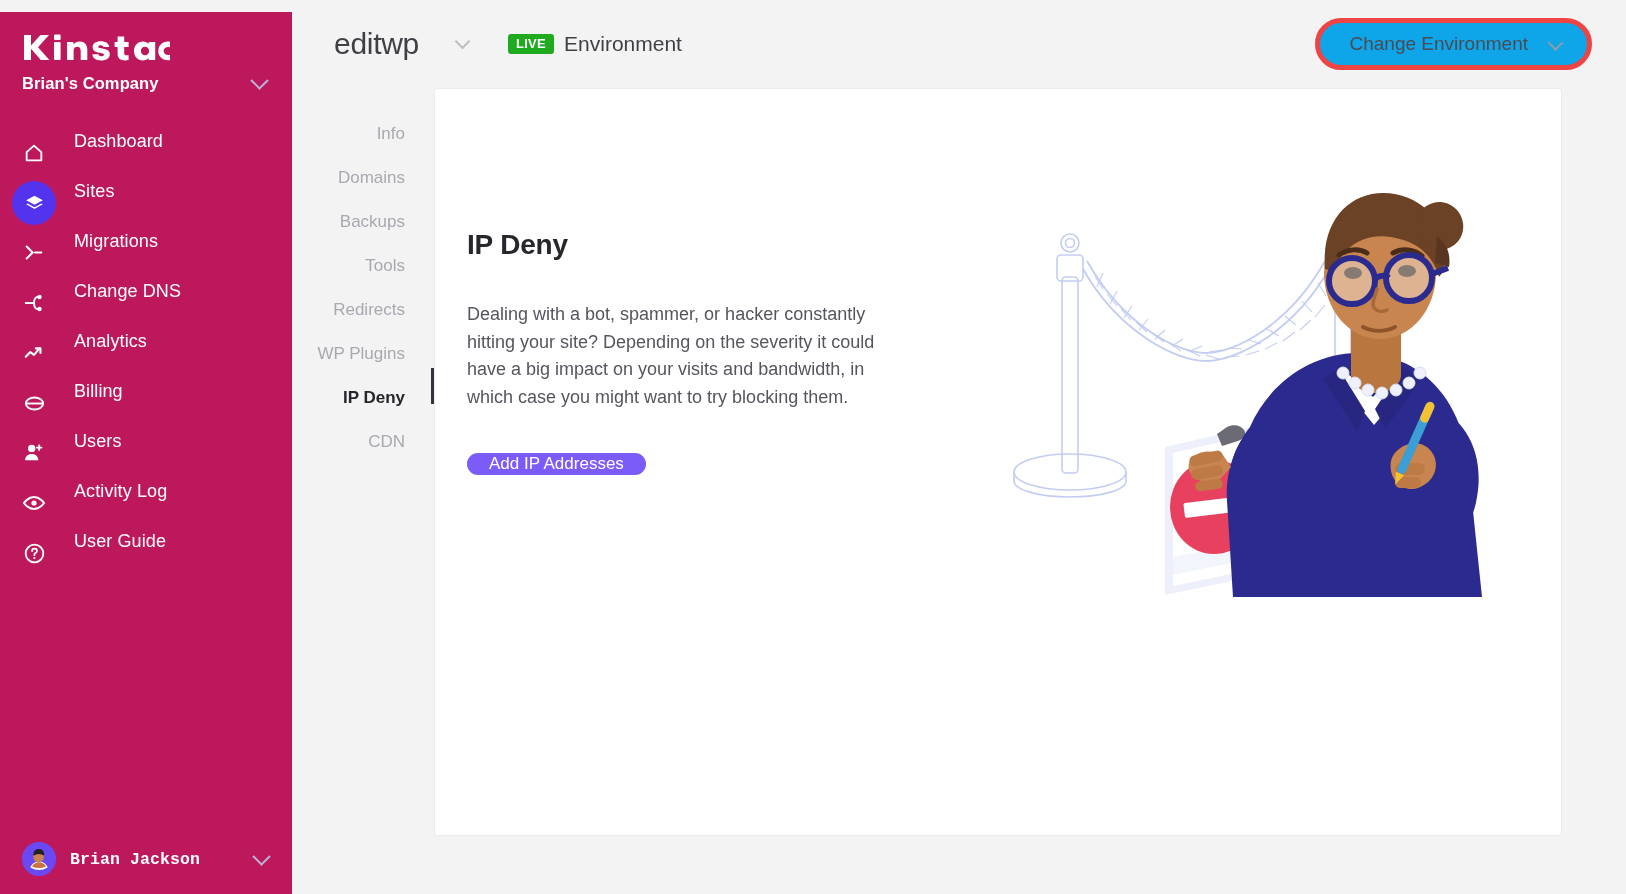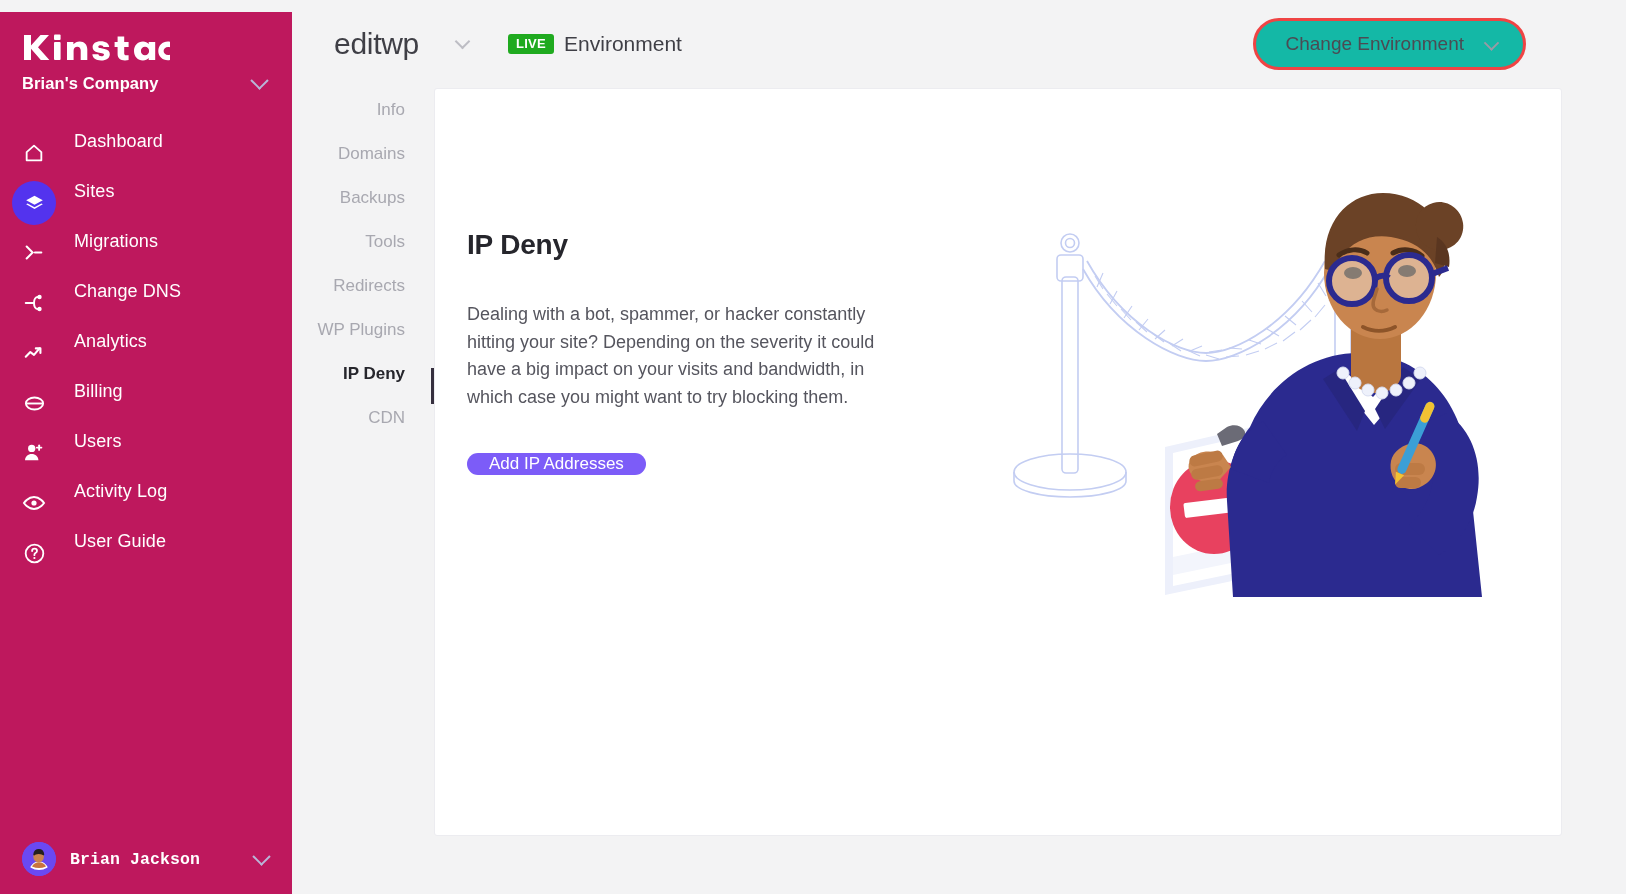--- a/index.html
+++ b/index.html
@@ -75,21 +75,21 @@
   }
   .user-foot .chev { margin-left: auto; }
 
   
   .main {
     flex: 1 1 auto; height: 894px;
     background: #f3f3f4; position: relative;
   }
   .topbar {
     height: 88px; display: flex; align-items: center;
-    padding-left: 42px; padding-right: 100px;
+    padding-left: 42px; padding-right: 34px;
   }
   .site-title {
     font-size: 30px; color: #3f3f46; font-weight: normal;
     letter-spacing: -.3px;
   }
   .title-chev {
     width: 11px; height: 11px;
     border-right: 2px solid #bdbdc4;
     border-bottom: 2px solid #bdbdc4;
     transform: rotate(45deg);
@@ -100,41 +100,41 @@
     background: #1faa1f; color: #fff;
     font-size: 13px; font-weight: bold;
     padding: 3px 8px 4px; border-radius: 3px;
     letter-spacing: .3px; line-height: 1;
   }
   .env-text {
     font-size: 21px; color: #3f3f46; margin-left: 10px;
   }
   .change-env {
     margin-left: auto;
-    background: #14b8a6; border: 3px solid #ef4444;
+    background: #0ea5e9; border: 5px solid #ef4444;
     border-radius: 28px; height: 52px;
     display: flex; align-items: center;
     padding: 0 26px 0 30px; cursor: pointer;
   }
   .change-env-label { font-size: 19px; color: #4b4b53; }
   .change-env .chev {
     width: 11px; height: 11px;
     border-color: #9a9aa4; margin-left: 22px;
     transform: rotate(45deg) translate(-1px,-1px);
   }
 
   
   .body-row { display: flex; padding-left: 0; }
   .subnav {
     width: 142px; flex: 0 0 142px;
     padding-top: 12px; text-align: right;
   }
   .subnav-item {
     position: relative;
-    height: 44px; display: flex; align-items: flex-start;
+    height: 44px; display: flex; align-items: flex-end;
     justify-content: flex-end; padding-right: 29px;
     font-size: 17px; color: #a8a8b0; cursor: pointer;
   }
   .subnav-item.active { color: #26262c; font-weight: bold; }
   .subnav-item.active::after {
     content: ""; position: absolute;
     right: 0; top: 4px; bottom: 4px;
     width: 3px; background: #36303f;
   }
   .card {

